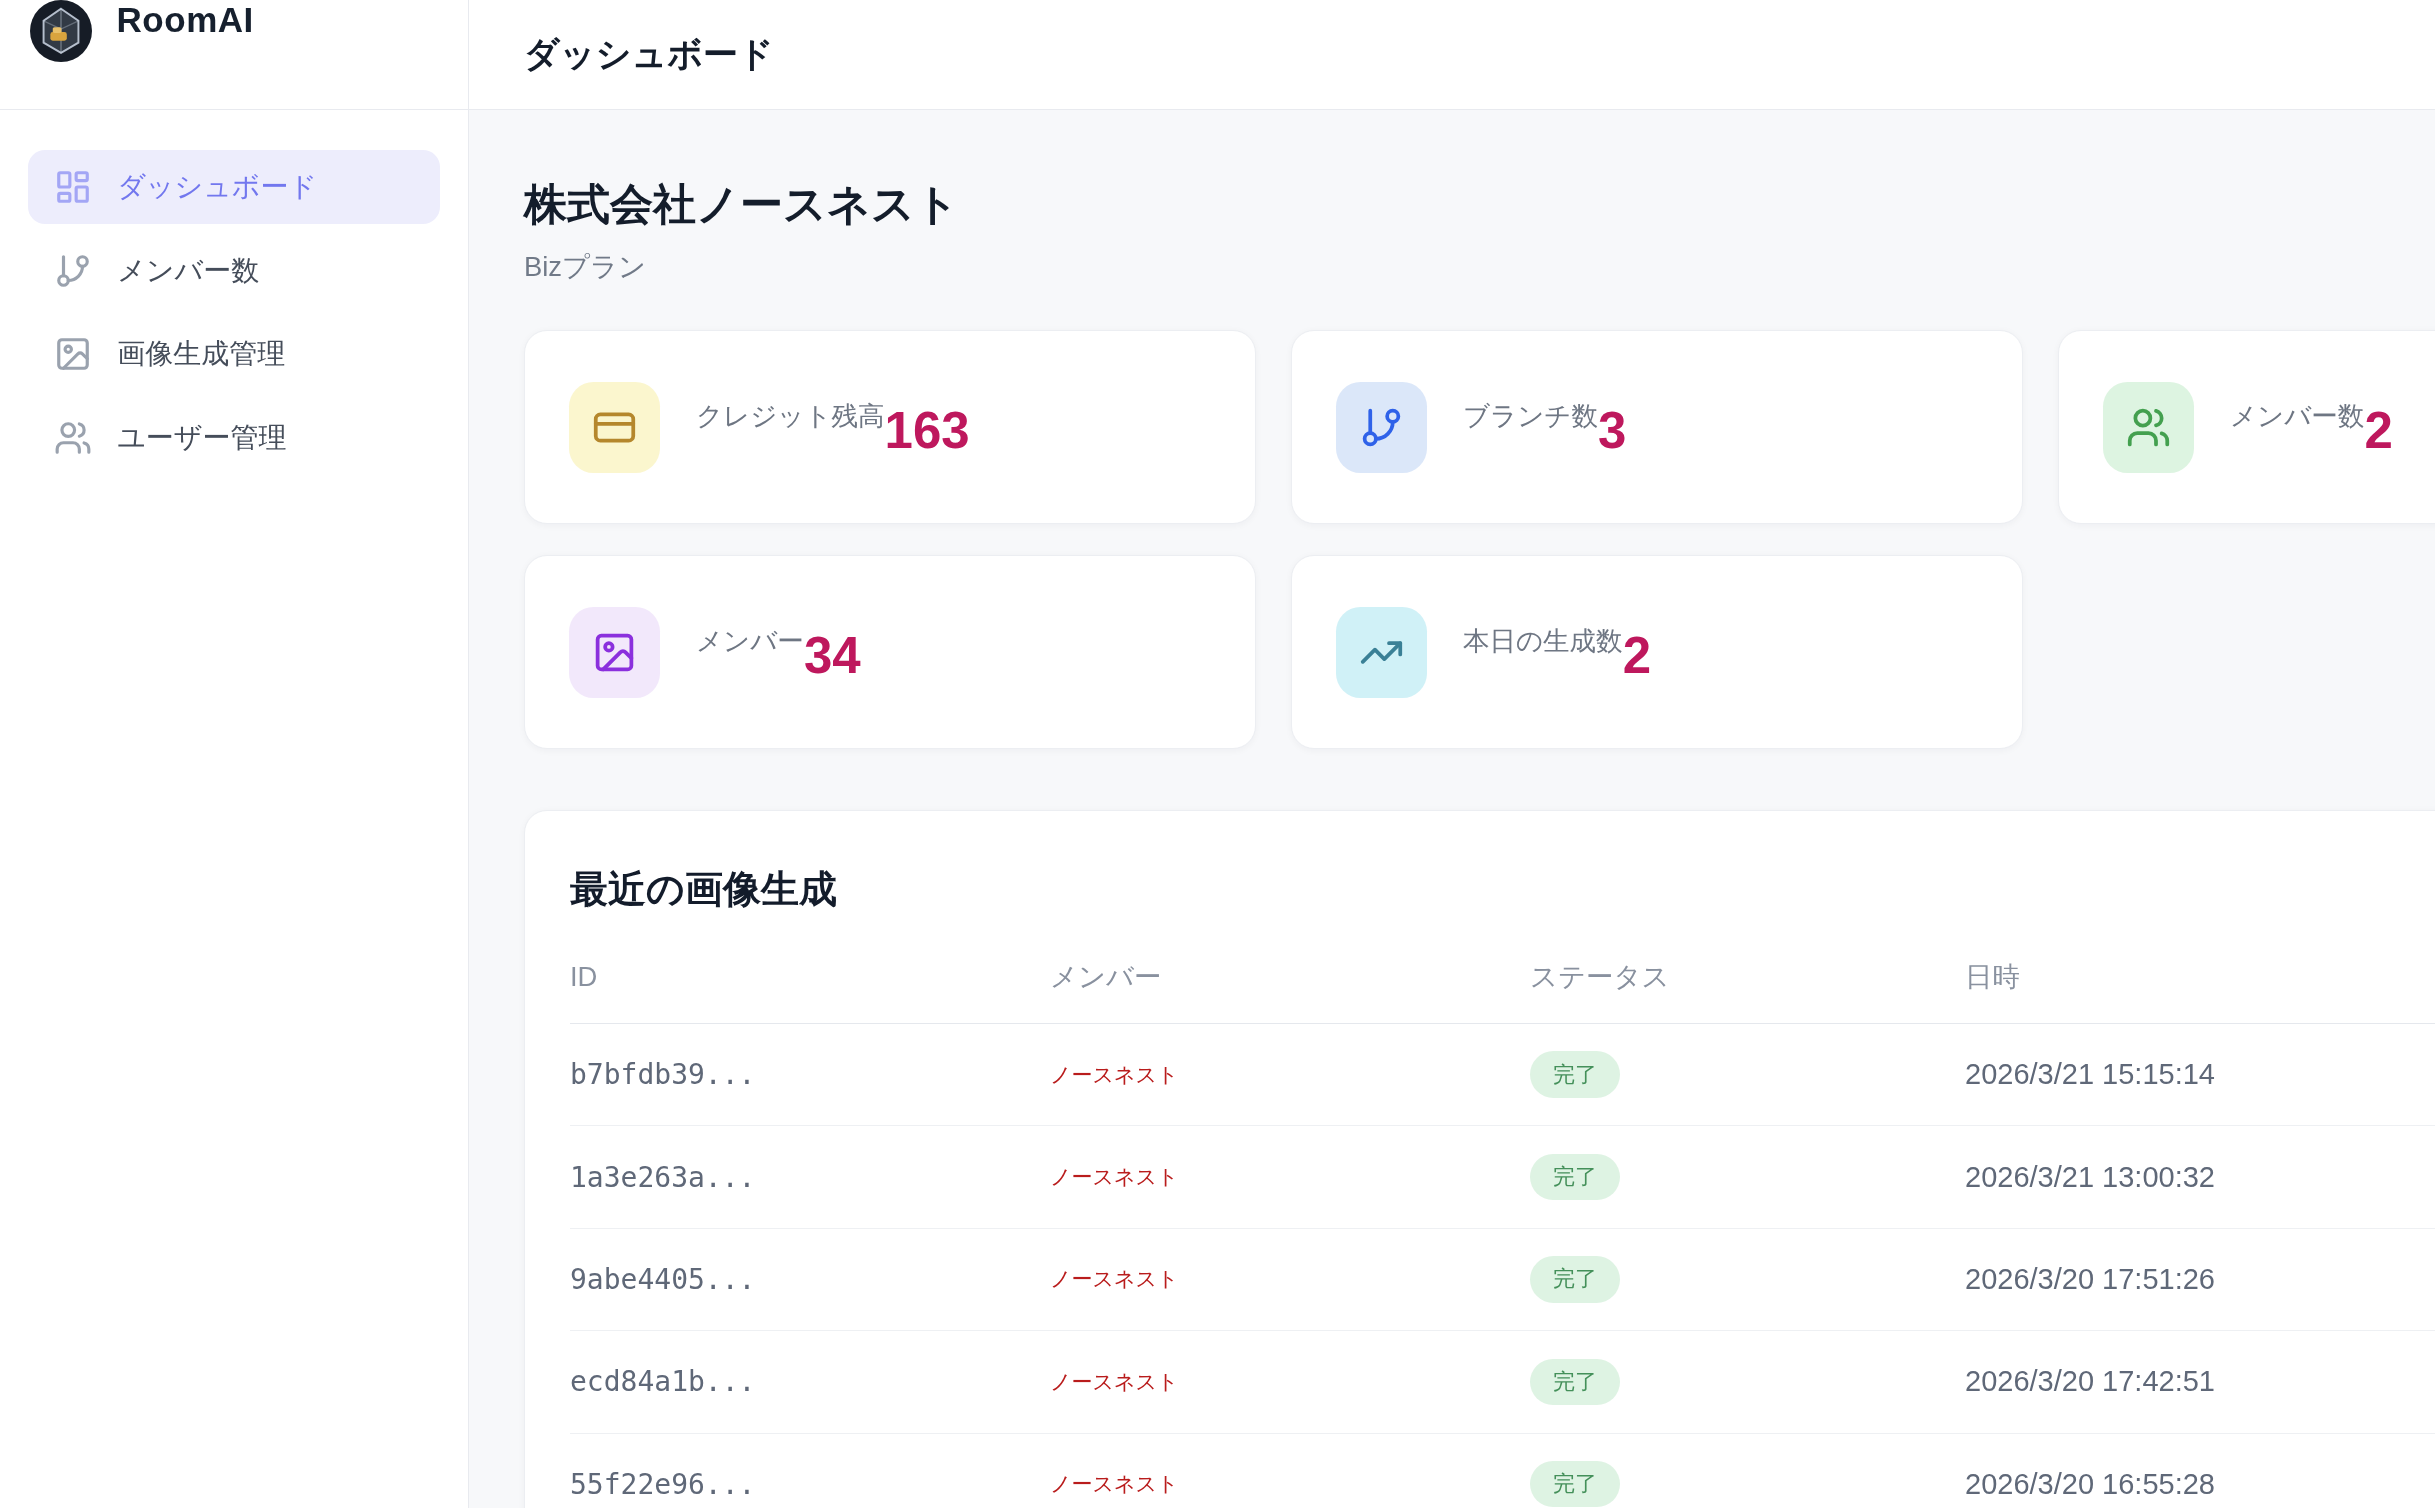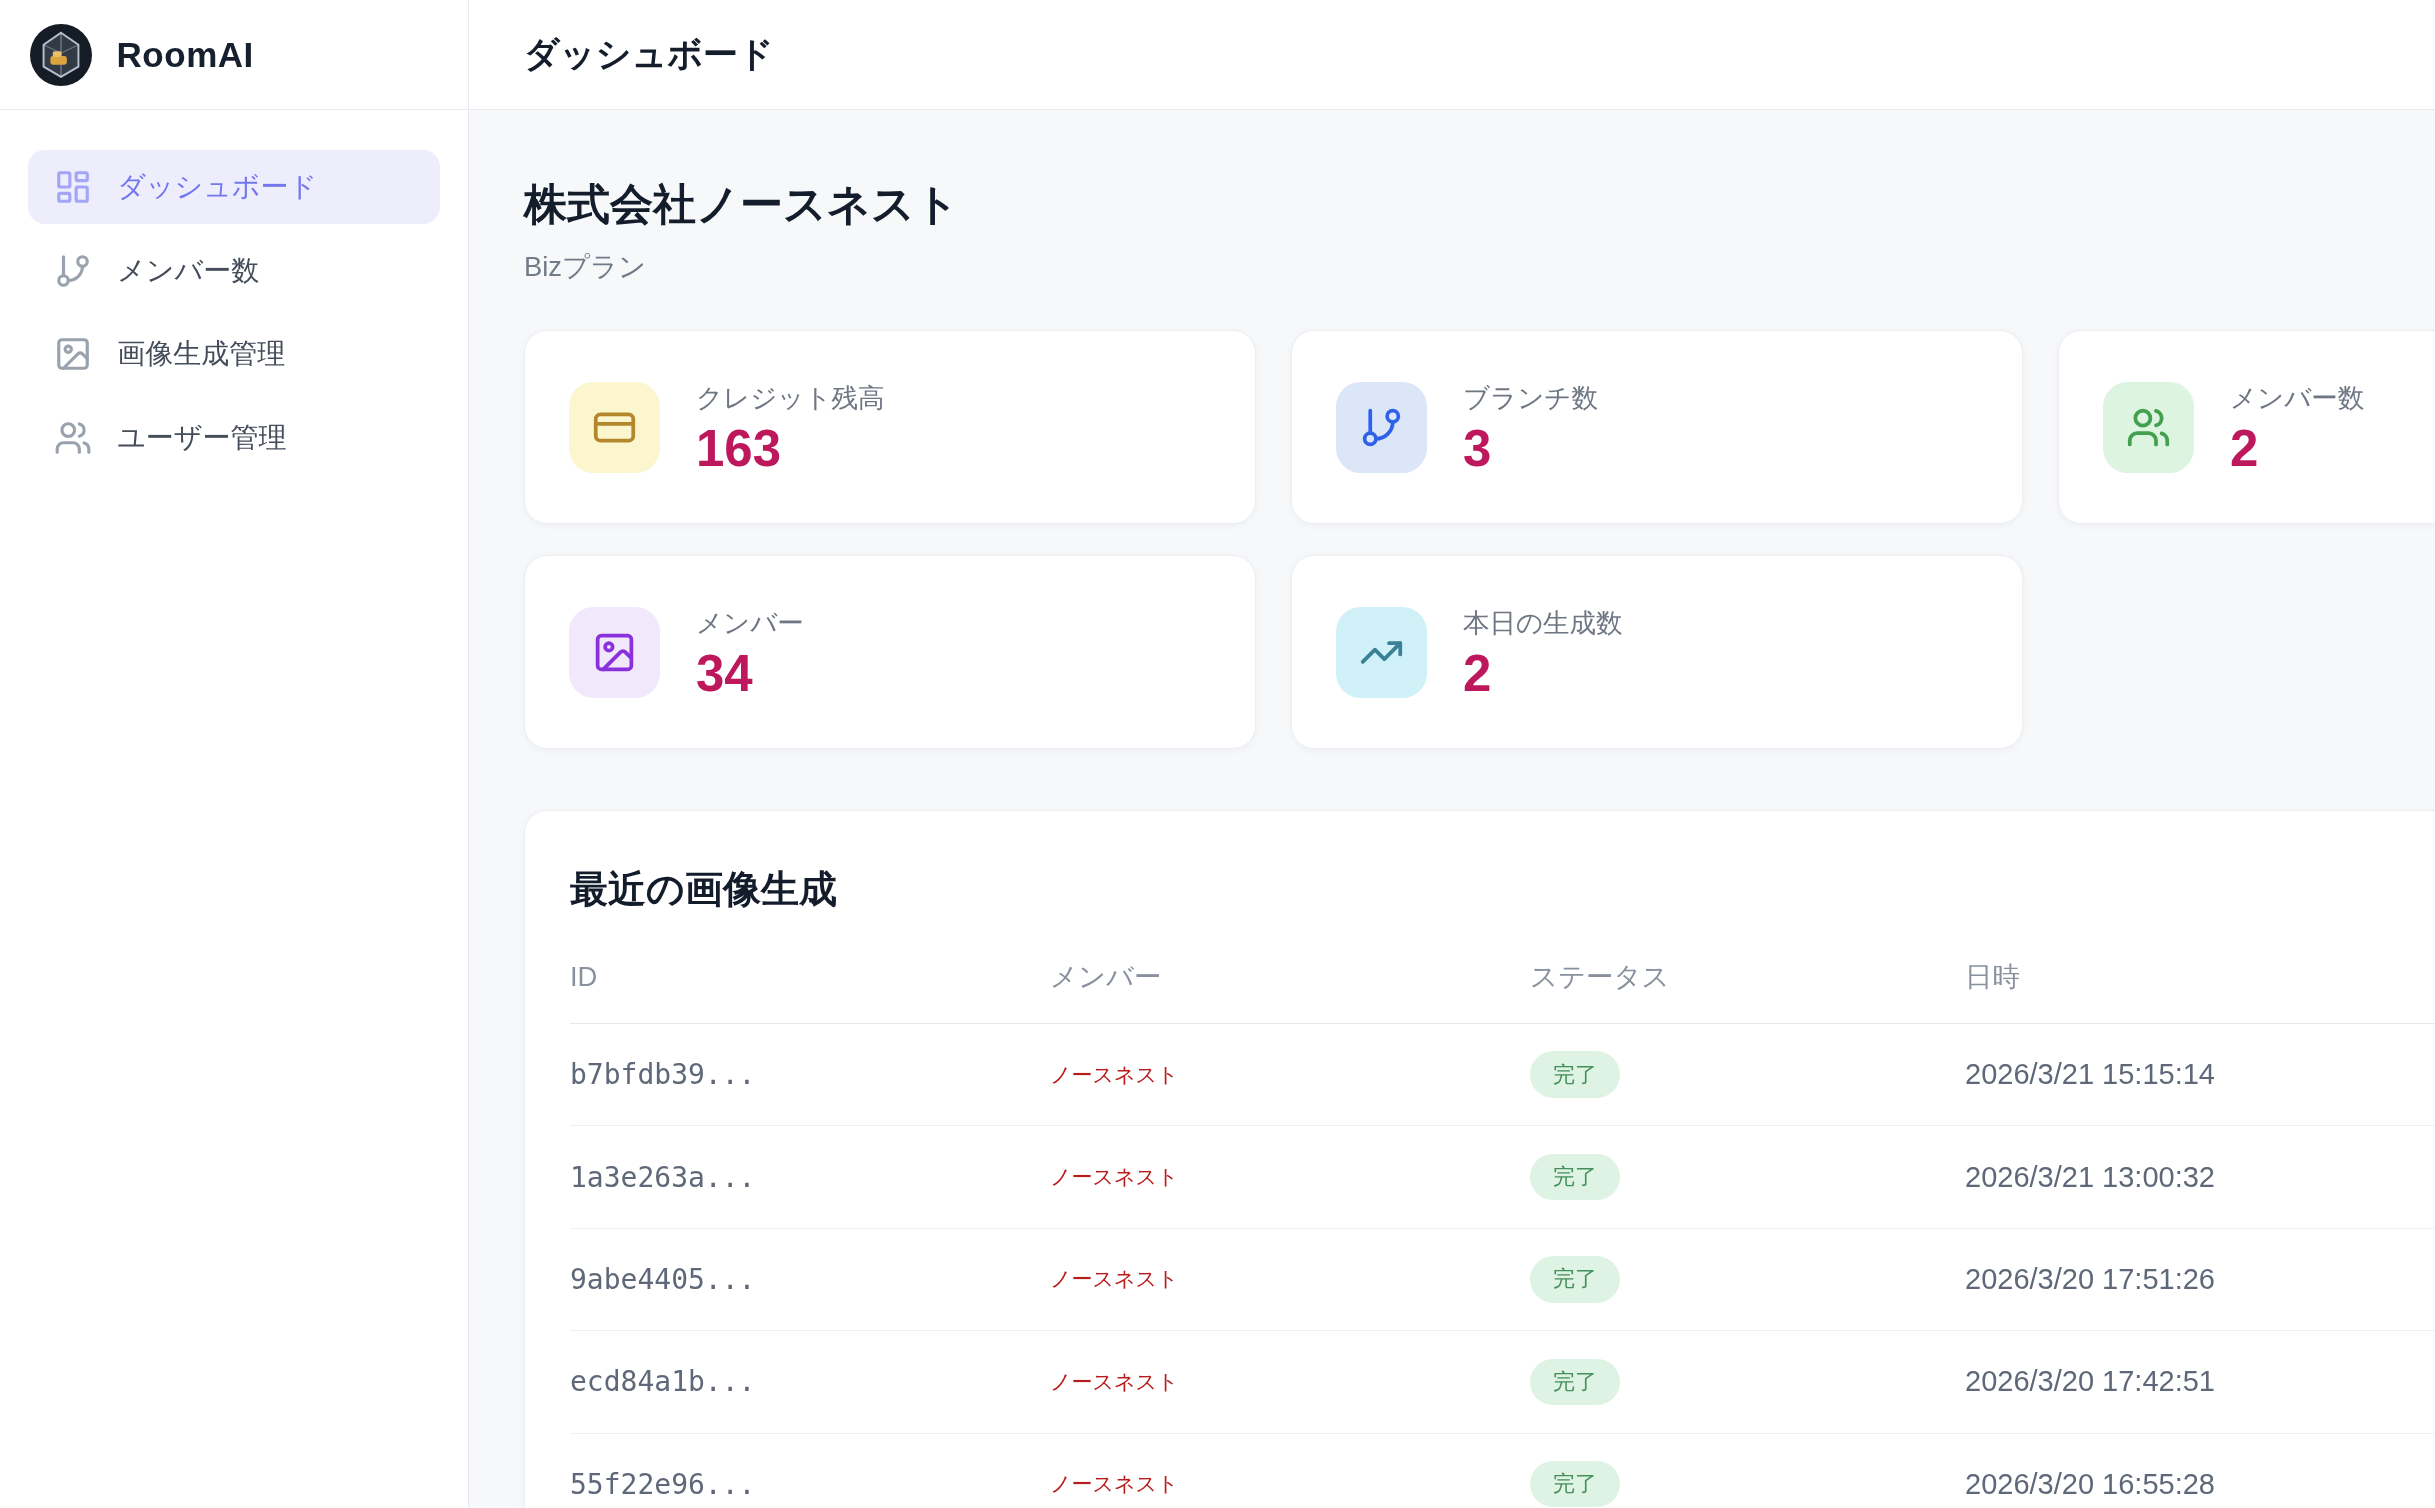--- a/index.html
+++ b/index.html
@@ -10,21 +10,21 @@
   }
   .app { display:flex; width:2436px; height:1508px; }
 
   
   .sidebar {
     width:469px; min-width:469px; height:100%;
     background:#fff; border-right:1.9px solid #e8eaef;
     display:flex; flex-direction:column;
   }
   .sidebar-header {
-    height:110px; display:flex; align-items:center;
+    height:110px; display:flex; 
     padding:0 30px; border-bottom:1.9px solid #e8eaef;
   }
   .logo { width:62px; height:62px; flex:0 0 62px; }
   .brand-name {
     margin-left:24.6px; font-size:35px; font-weight:700; color:#16202e;
     letter-spacing:0.5px;
   }
   .nav { padding-top:40px; display:flex; flex-direction:column; }
   .nav-item {
     display:flex; align-items:center; gap:25.6px;
@@ -59,21 +59,21 @@
   .stat-card {
     height:194px; background:#fff; border:1.9px solid #eceef2;
     border-radius:23px; box-shadow:0 1.9px 7.6px rgba(16,24,40,.04);
     display:flex; align-items:center; padding:0 44px;
   }
   .stat-tile {
     width:91px; height:91px; border-radius:24.6px;
     display:flex; align-items:center; justify-content:center; flex:0 0 91px;
   }
   .stat-tile svg { width:45px; height:45px; }
-  .stat-text { margin-left:36px; display:flex; flex-direction:column; }
+  .stat-text { margin-left:36px; display:flex; }
   .stat-label { font-size:26.5px; color:#6e7683; }
   .stat-value { margin-top:7.6px; font-size:51px; font-weight:700; color:#be185d; line-height:1; }
 
   
   .table-card {
     margin-top:61px; width:2257px; min-height:719px;
     background:#fff; border:1.9px solid #eceef2;
     border-radius:23px 23px 0 0; box-shadow:0 1.9px 7.6px rgba(16,24,40,.04);
     padding:53px 45px 38px 45px;
   }

